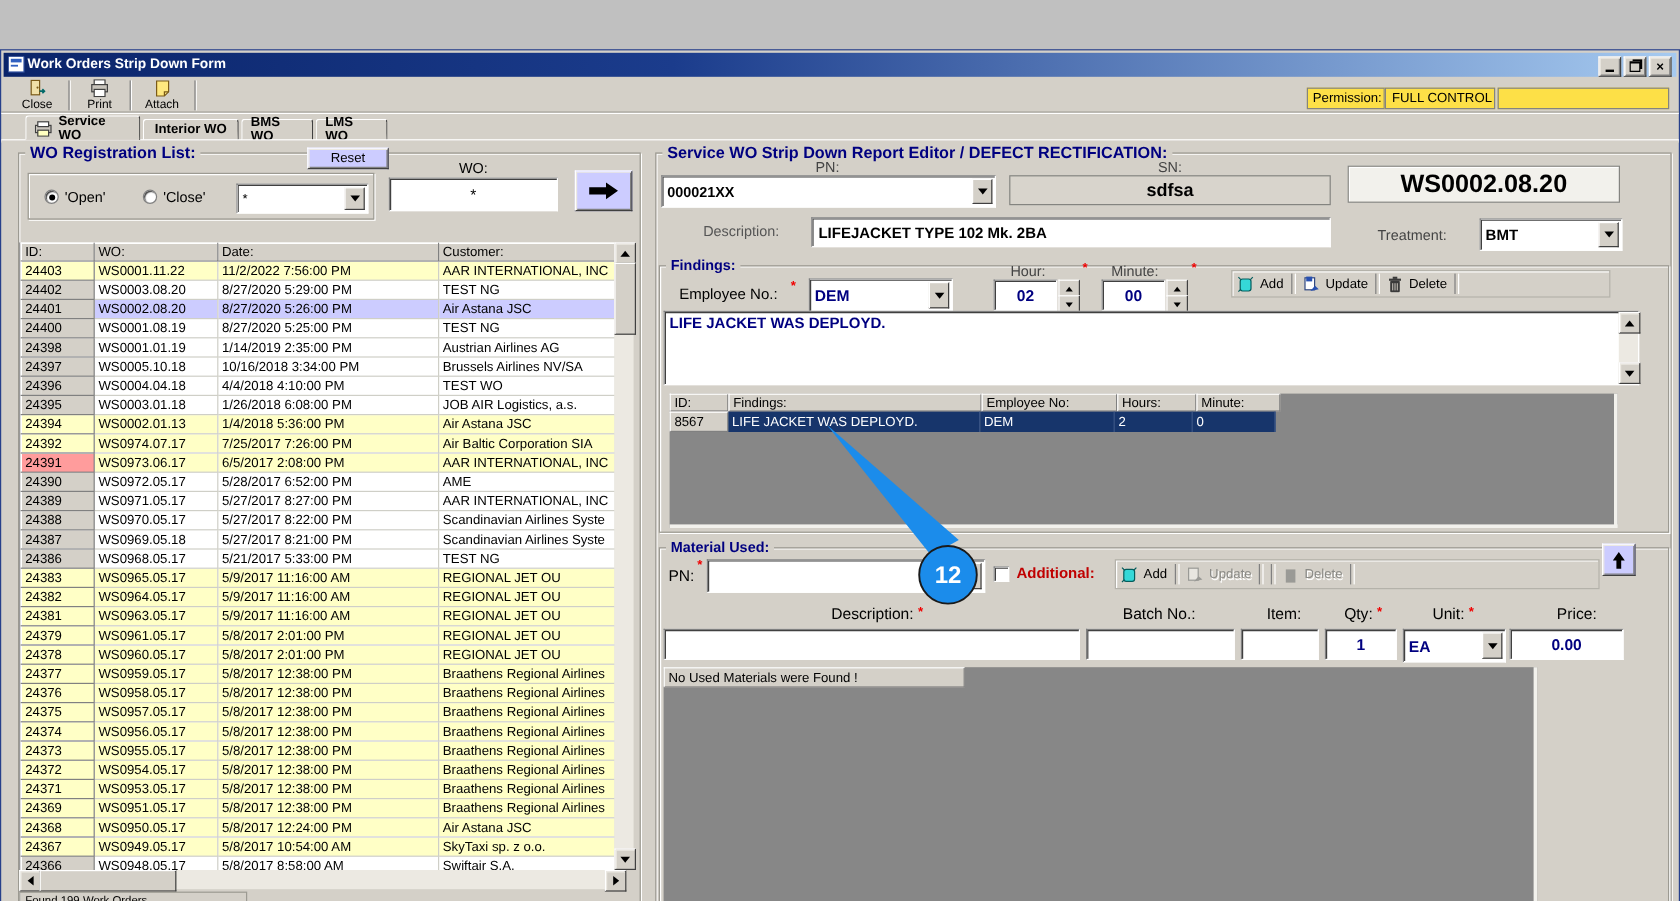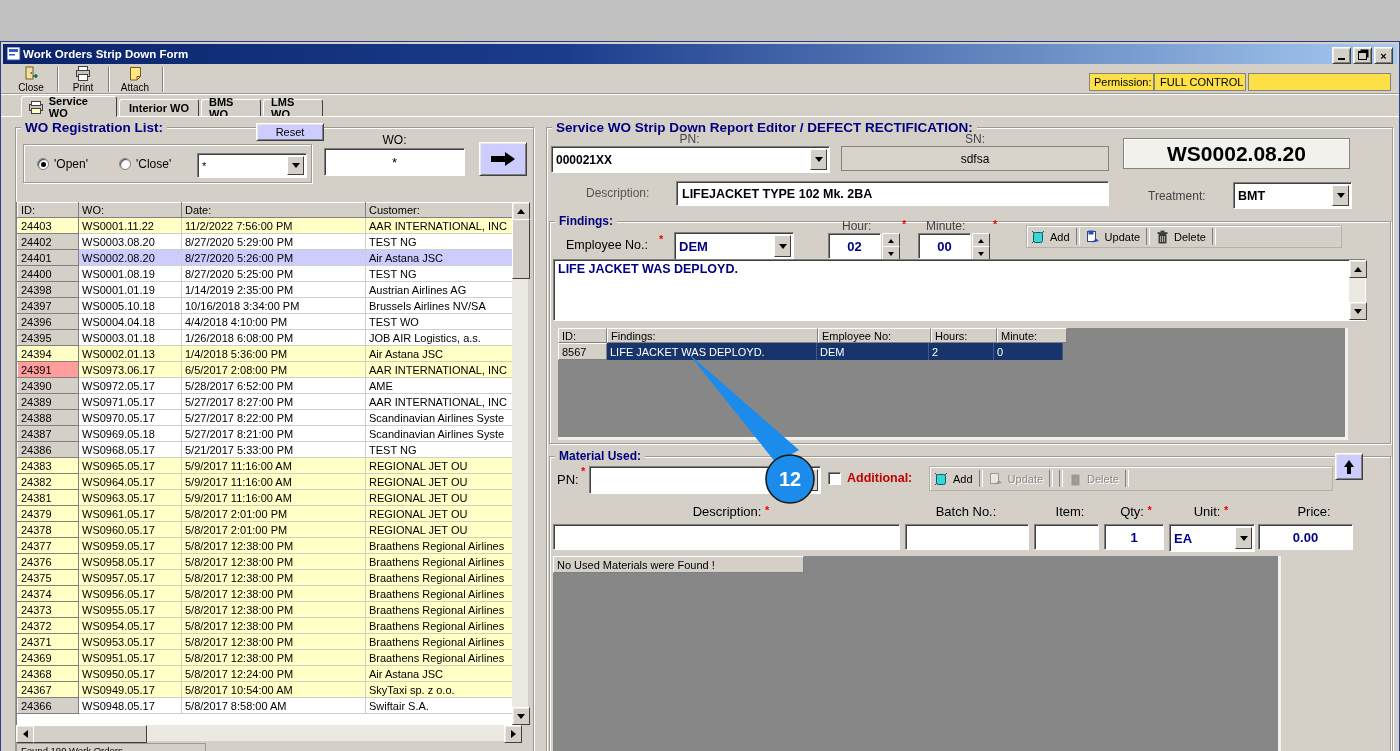--- a/index.html
+++ b/index.html
@@ -251,20 +251,26 @@
             <td>WS0003.01.18</td>
             <td>1/26/2018 6:08:00 PM</td>
             <td>JOB AIR Logistics, a.s.</td>
           </tr>
           <tr class="yellow">
             <td class="id-cell">24394</td>
             <td>WS0002.01.13</td>
             <td>1/4/2018 5:36:00 PM</td>
             <td>Air Astana JSC</td>
           </tr>
+          <tr class="yellow">
+            <td class="id-cell">24392</td>
+            <td>WS0974.07.17</td>
+            <td>7/25/2017 7:26:00 PM</td>
+            <td>Air Baltic Corporation SIA</td>
+          </tr>
           <tr class="yellow idred">
             <td class="id-cell">24391</td>
             <td>WS0973.06.17</td>
             <td>6/5/2017 2:08:00 PM</td>
             <td>AAR INTERNATIONAL, INC</td>
           </tr>
           <tr class="white">
             <td class="id-cell">24390</td>
             <td>WS0972.05.17</td>
             <td>5/28/2017 6:52:00 PM</td>
@@ -419,21 +425,21 @@
   <span class="legend" style="left:551px;top:78px;font-size:13.5px">Service WO Strip Down Report Editor / DEFECT RECTIFICATION:</span>
 
   <div class="a nw" style="left:550px;top:90px;width:277px;text-align:center;color:#444;font-size:12px">PN:</div>
   <div class="combo" style="left:550px;top:104px;width:277px;height:25px;font-weight:bold;font-size:12px">
     <span class="cval">000021XX</span>
     <span class="dropbtn">
         <span class="tri-d"></span>
       </span>
   </div>
   <div class="a nw" style="left:840px;top:90px;width:268px;text-align:center;color:#444;font-size:12px">SN:</div>
-  <div class="a" style="left:840px;top:104px;width:268px;height:25px;border:1px solid #848480;background:#d8d4cc;display:flex;align-items:center;justify-content:center;font-weight:normal;font-size:12px">
+  <div class="a" style="left:840px;top:104px;width:268px;height:25px;border:1px solid #848480;background:#d8d4cc;display:flex;align-items:center;justify-content:center;font-weight:bold;font-size:15px">
     <span>sdfsa</span>
   </div>
   <div class="a" style="left:1122px;top:96px;width:227px;height:31px;border:1px solid #848480;box-shadow:inset 1px 1px 0 #fff;background:#f2f1ec;display:flex;align-items:center;justify-content:center;font-weight:bold;font-size:21px">
     <span>WS0002.08.20</span>
   </div>
   <div class="a nw" style="left:585px;top:144px;width:85px;color:#555;font-size:12px">Description:</div>
   <div class="a sunken" style="left:675px;top:139px;width:433px;height:25px;display:flex;align-items:center;padding-left:5px;font-weight:bold;font-size:12.5px">
     <span>LIFEJACKET TYPE 102 Mk. 2BA</span>
   </div>
   <div class="a nw" style="left:1147px;top:147px;color:#444;font-size:12px">Treatment:</div>

